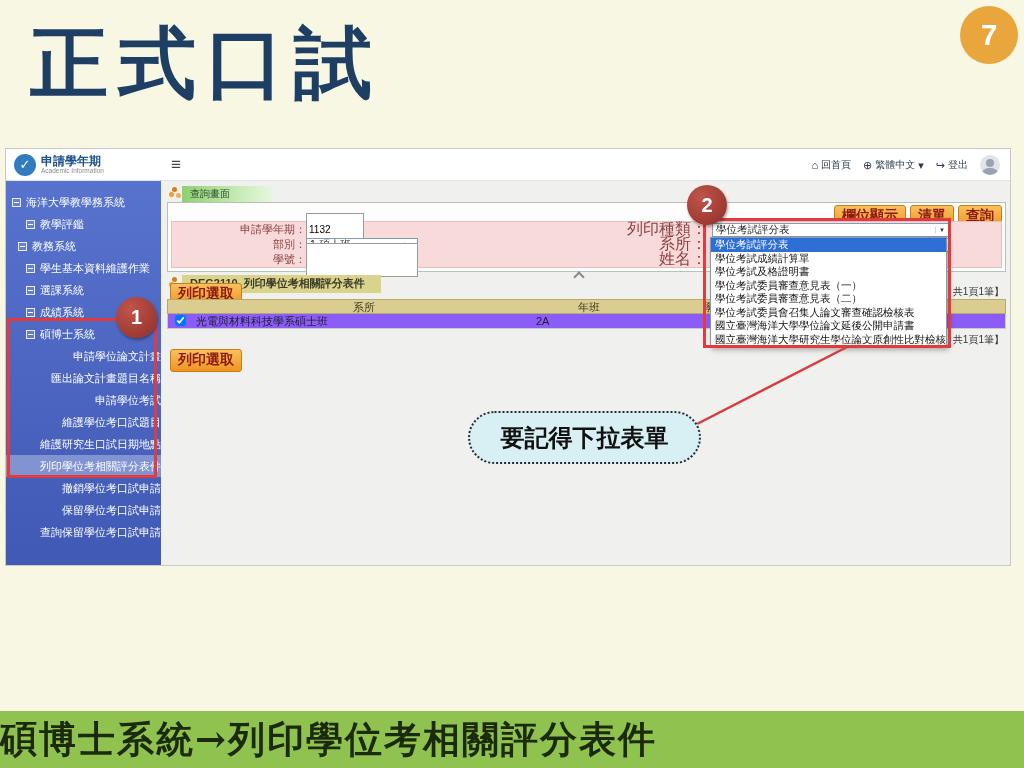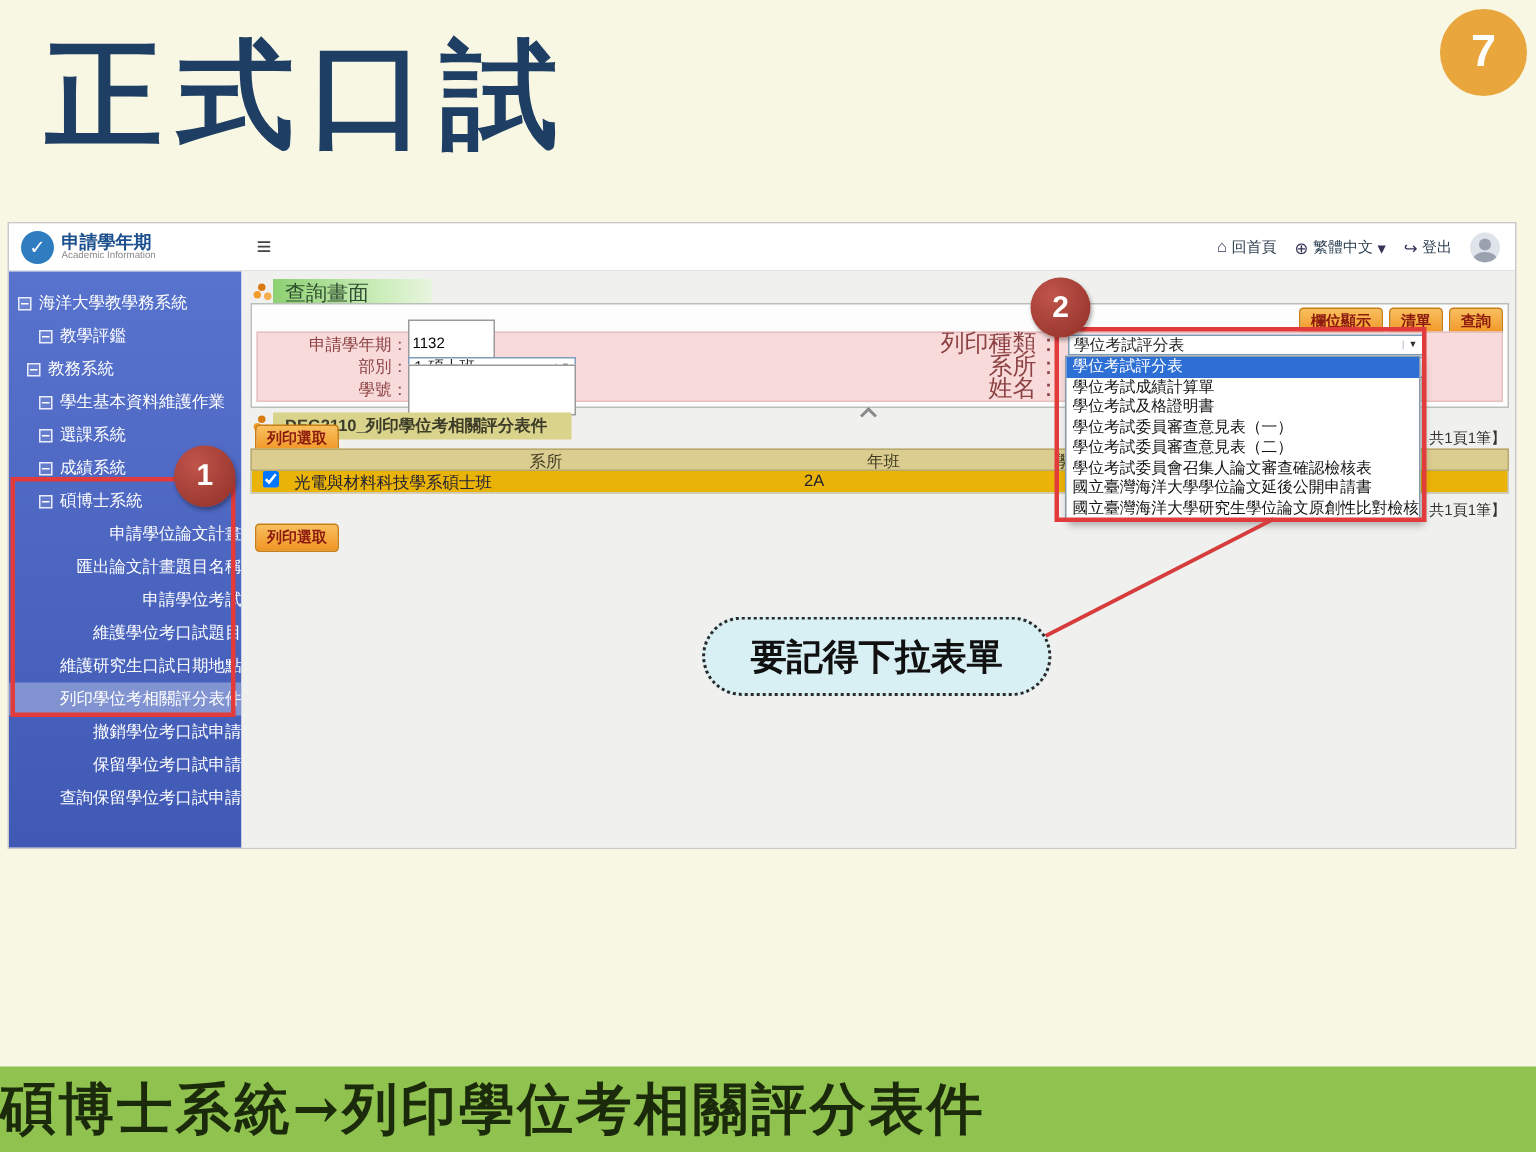--- a/index.html
+++ b/index.html
@@ -53,33 +53,33 @@
     position:relative; background:rgba(255,255,255,0.12); }
   .tree-icon::after { content:""; position:absolute; left:1px; top:3px; width:5px; height:1px; background:#fff; }
 
   .main { position:absolute; left:155px; top:32px; width:851px; height:386px; background:#f0f0ee; }
 
   .dots-icon { width:5px; height:5px; border-radius:50%; background:#f39b2d; display:inline-block;
     box-shadow:7px 1px 0 #f5ae4d, 3px -5px 0 #d97b14; }
 
   .screen-tab-row { position:absolute; left:8px; top:5px; display:flex; align-items:center; gap:8px; }
   .screen-tab { background:linear-gradient(90deg,#8ed072,#cdeebd 70%,#e8f5df);
-    padding:1px 42px 2px 8px; font-size:14px; color:#2e4d2e; }
+    padding:1px 42px 2px 8px; font-size:10px; color:#2e4d2e; }
 
   .panel1 { position:absolute; left:6px; top:21px; width:839px; height:70px; background:#fdfdfd;
     border:1px solid #b9bfb9; }
   .toolbar { position:absolute; top:2px; right:3px; display:flex; gap:4px; }
   .btn { background:linear-gradient(#f9c05e,#f09423); border:1px solid #c87e14; border-radius:3px;
-    color:#8c1a0f; font-weight:bold; font-size:10px; padding:1px 7px 2px; cursor:pointer;
+    color:#8c1a0f; font-weight:bold; font-size:14px; padding:1px 7px 2px; cursor:pointer;
     font-family:inherit; white-space:nowrap; }
 
   .form-area { position:absolute; left:3px; right:3px; top:18px; bottom:3px; background:#f8dada;
     border:1px solid #e4c0c0; display:flex; flex-direction:column; justify-content:space-evenly; }
   .form-row { display:flex; align-items:center; height:15px; position:relative; }
-  .flabel { flex:0 0 100px; width:100px; text-align:right; color:#8c4242; font-size:11px; white-space:nowrap; }
+  .flabel { flex:0 0 100px; width:100px; text-align:right; color:#8c4242; font-size:11px; white-space:nowrap;margin-left:34px; }
   .flabel2 { position:absolute; left:420px; width:115px; text-align:right; color:#8c4242;
     font-size:16px; white-space:nowrap; }
   .fval2 { position:absolute; left:540px; }
   .tin { height:13px; border:1px solid #9a9a9a; background:#fff; font-size:10px; padding:16px 2px;
     font-family:inherit; }
   .fake-select { height:14px; border:1px solid #7f9db9; background:#fff; display:flex;
     align-items:center; font-size:10.5px; padding-left:3px; cursor:pointer; color:#222; }
   .fake-select .arr { margin-left:auto; font-size:6px; color:#333; padding:0 3px; border-left:1px solid #cdd6e0; }
 
   .collapse-caret { position:absolute; top:92px; left:414px; width:8px; height:8px;
@@ -97,21 +97,21 @@
   .mini-select { display:flex; align-items:center; border:1px solid #999; background:#fff;
     height:12px; font-size:9px; padding-left:2px; cursor:pointer; color:#222; }
   .mini-select .marr { background:#f0a232; color:#fff; font-size:6px; width:9px; height:100%;
     display:flex; align-items:center; justify-content:center; margin-left:2px; }
 
   .grid-table { position:absolute; left:6px; top:118px; width:839px; }
   .thead, .trow { display:grid; grid-template-columns:26px 340px 110px 140px 1fr; height:15px;
     align-items:center; font-size:11px; }
   .thead { background:#dbcd90; border:1px solid #b5a96f; color:#403c20; }
   .thead > div { text-align:center; }
-  .trow { background:#eab308; border:1px solid #c9c9c9; border-top:none; color:#223; }
+  .trow { background:#8b5cf6; border:1px solid #c9c9c9; border-top:none; color:#223; }
   .trow .cell-dept { padding-left:2px; white-space:nowrap; overflow:hidden; }
   .trow .cell-cls { padding-left:2px; }
   .cb { width:11px; height:11px; margin-left:7px; cursor:pointer; }
 
   .dropdown { position:absolute; left:549px; top:56px; width:237px; background:#fff;
     border:1px solid #8899aa; box-shadow:2px 3px 5px rgba(0,0,0,0.3); z-index:5; }
   .dd-item { height:13.5px; line-height:13.5px; font-size:10.5px; padding-left:4px;
     white-space:nowrap; overflow:hidden; cursor:pointer; color:#111; }
   .dd-item.selected { background:#2e6fd6; color:#fff; }
 

